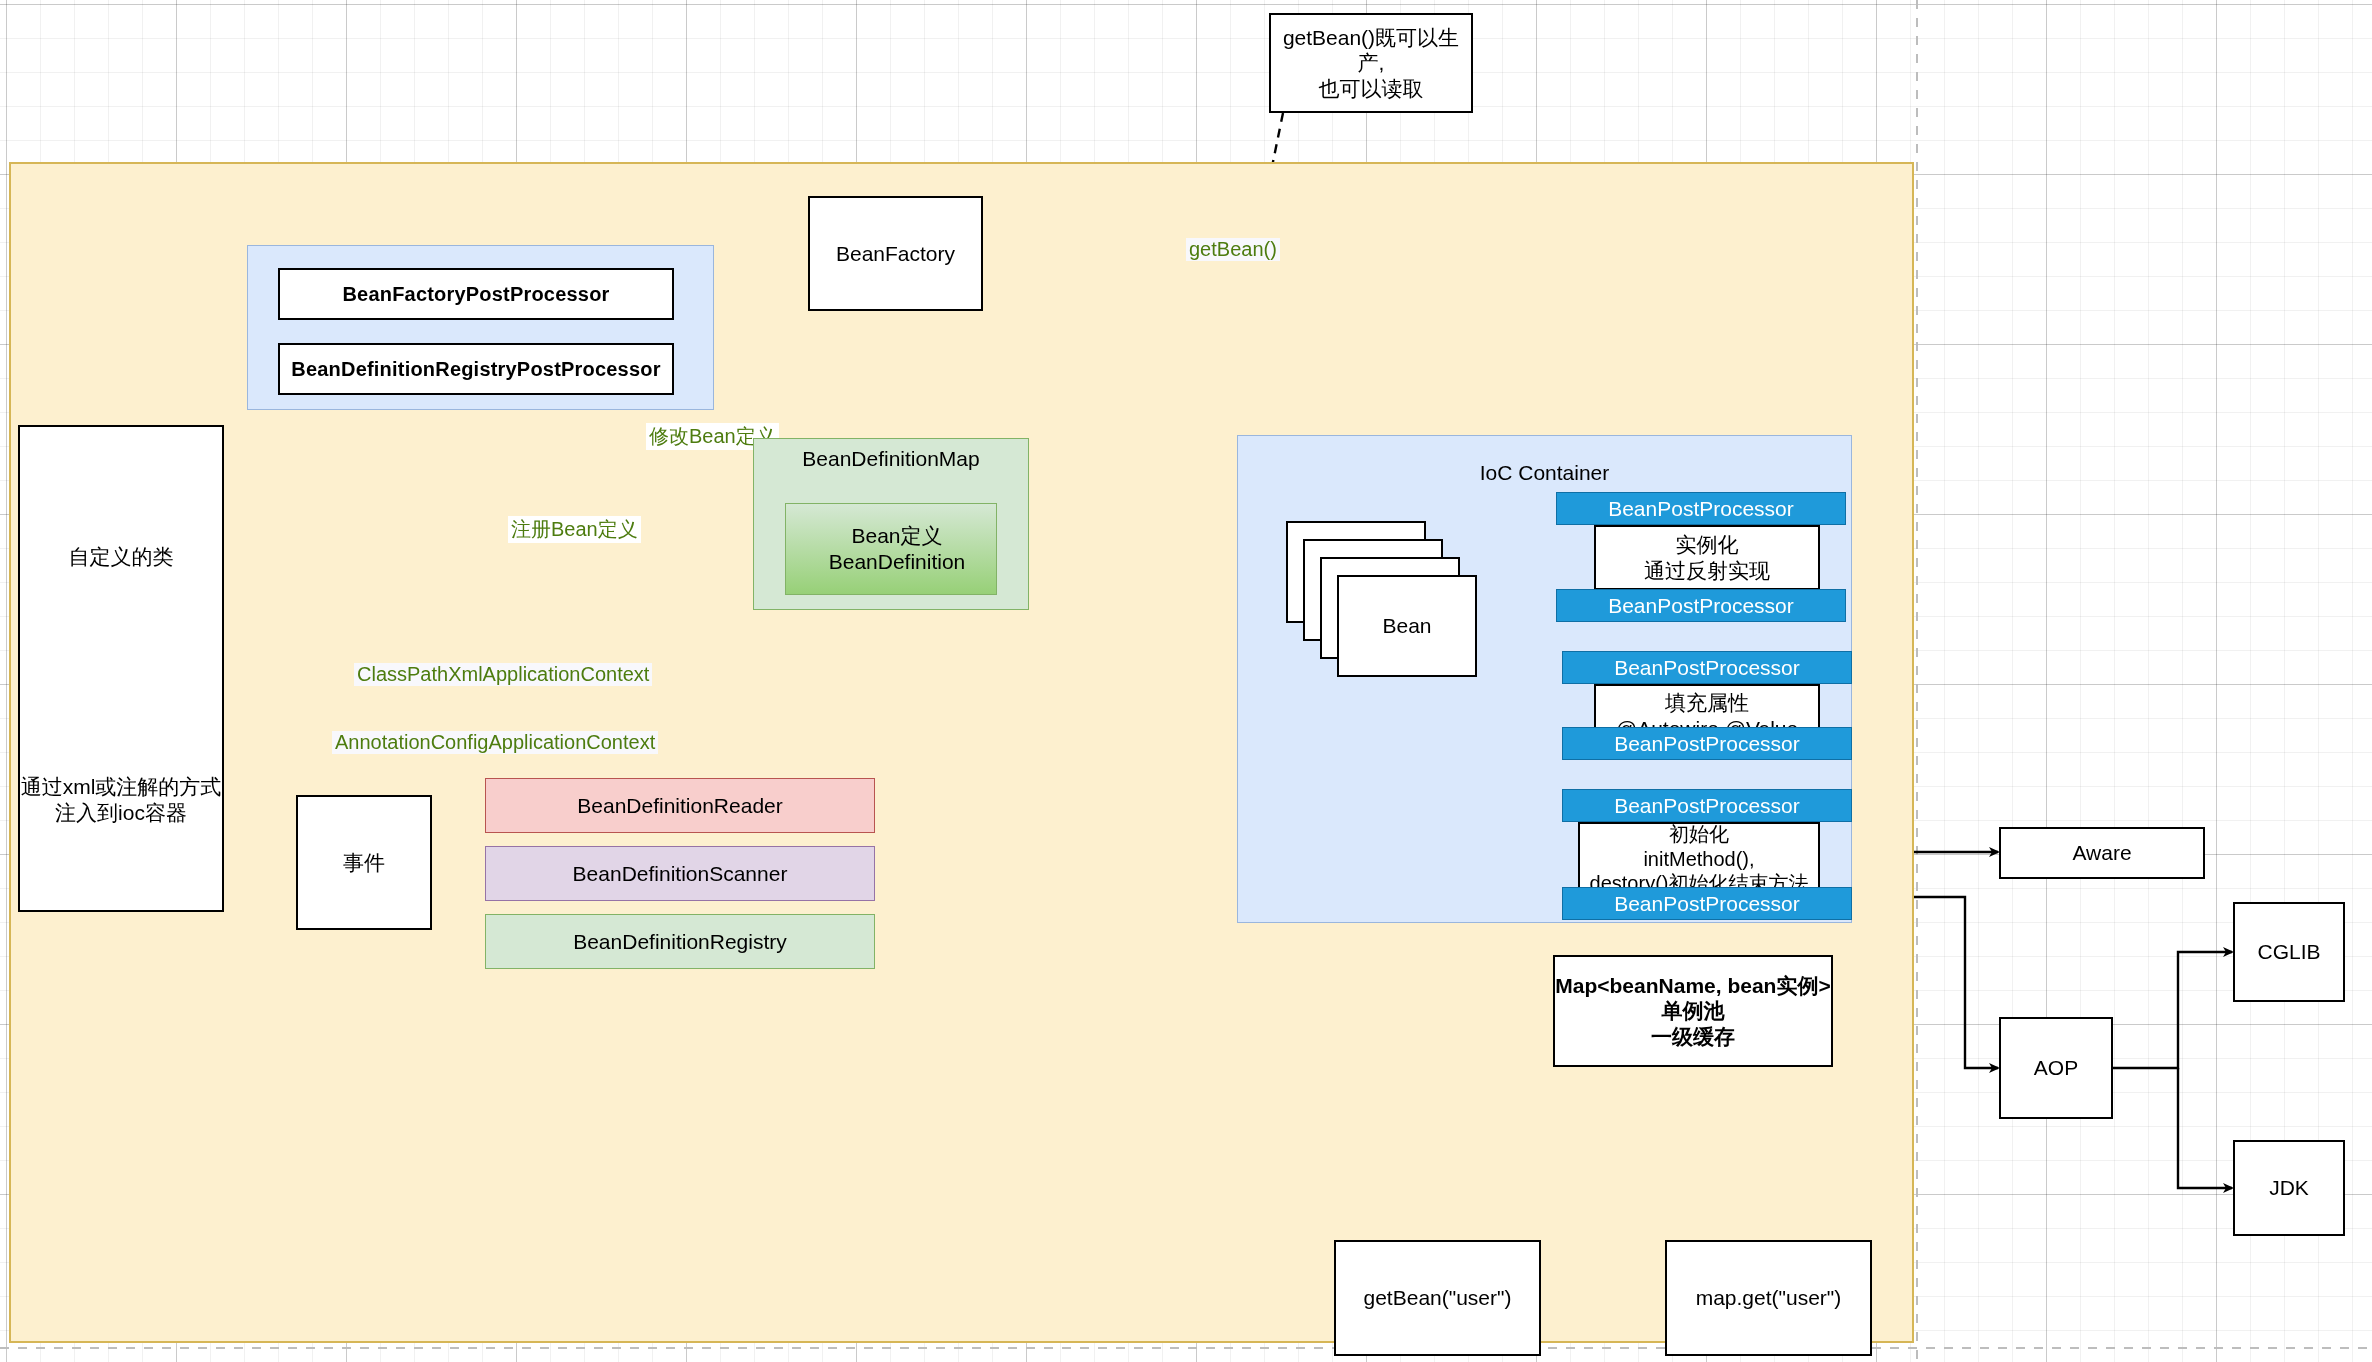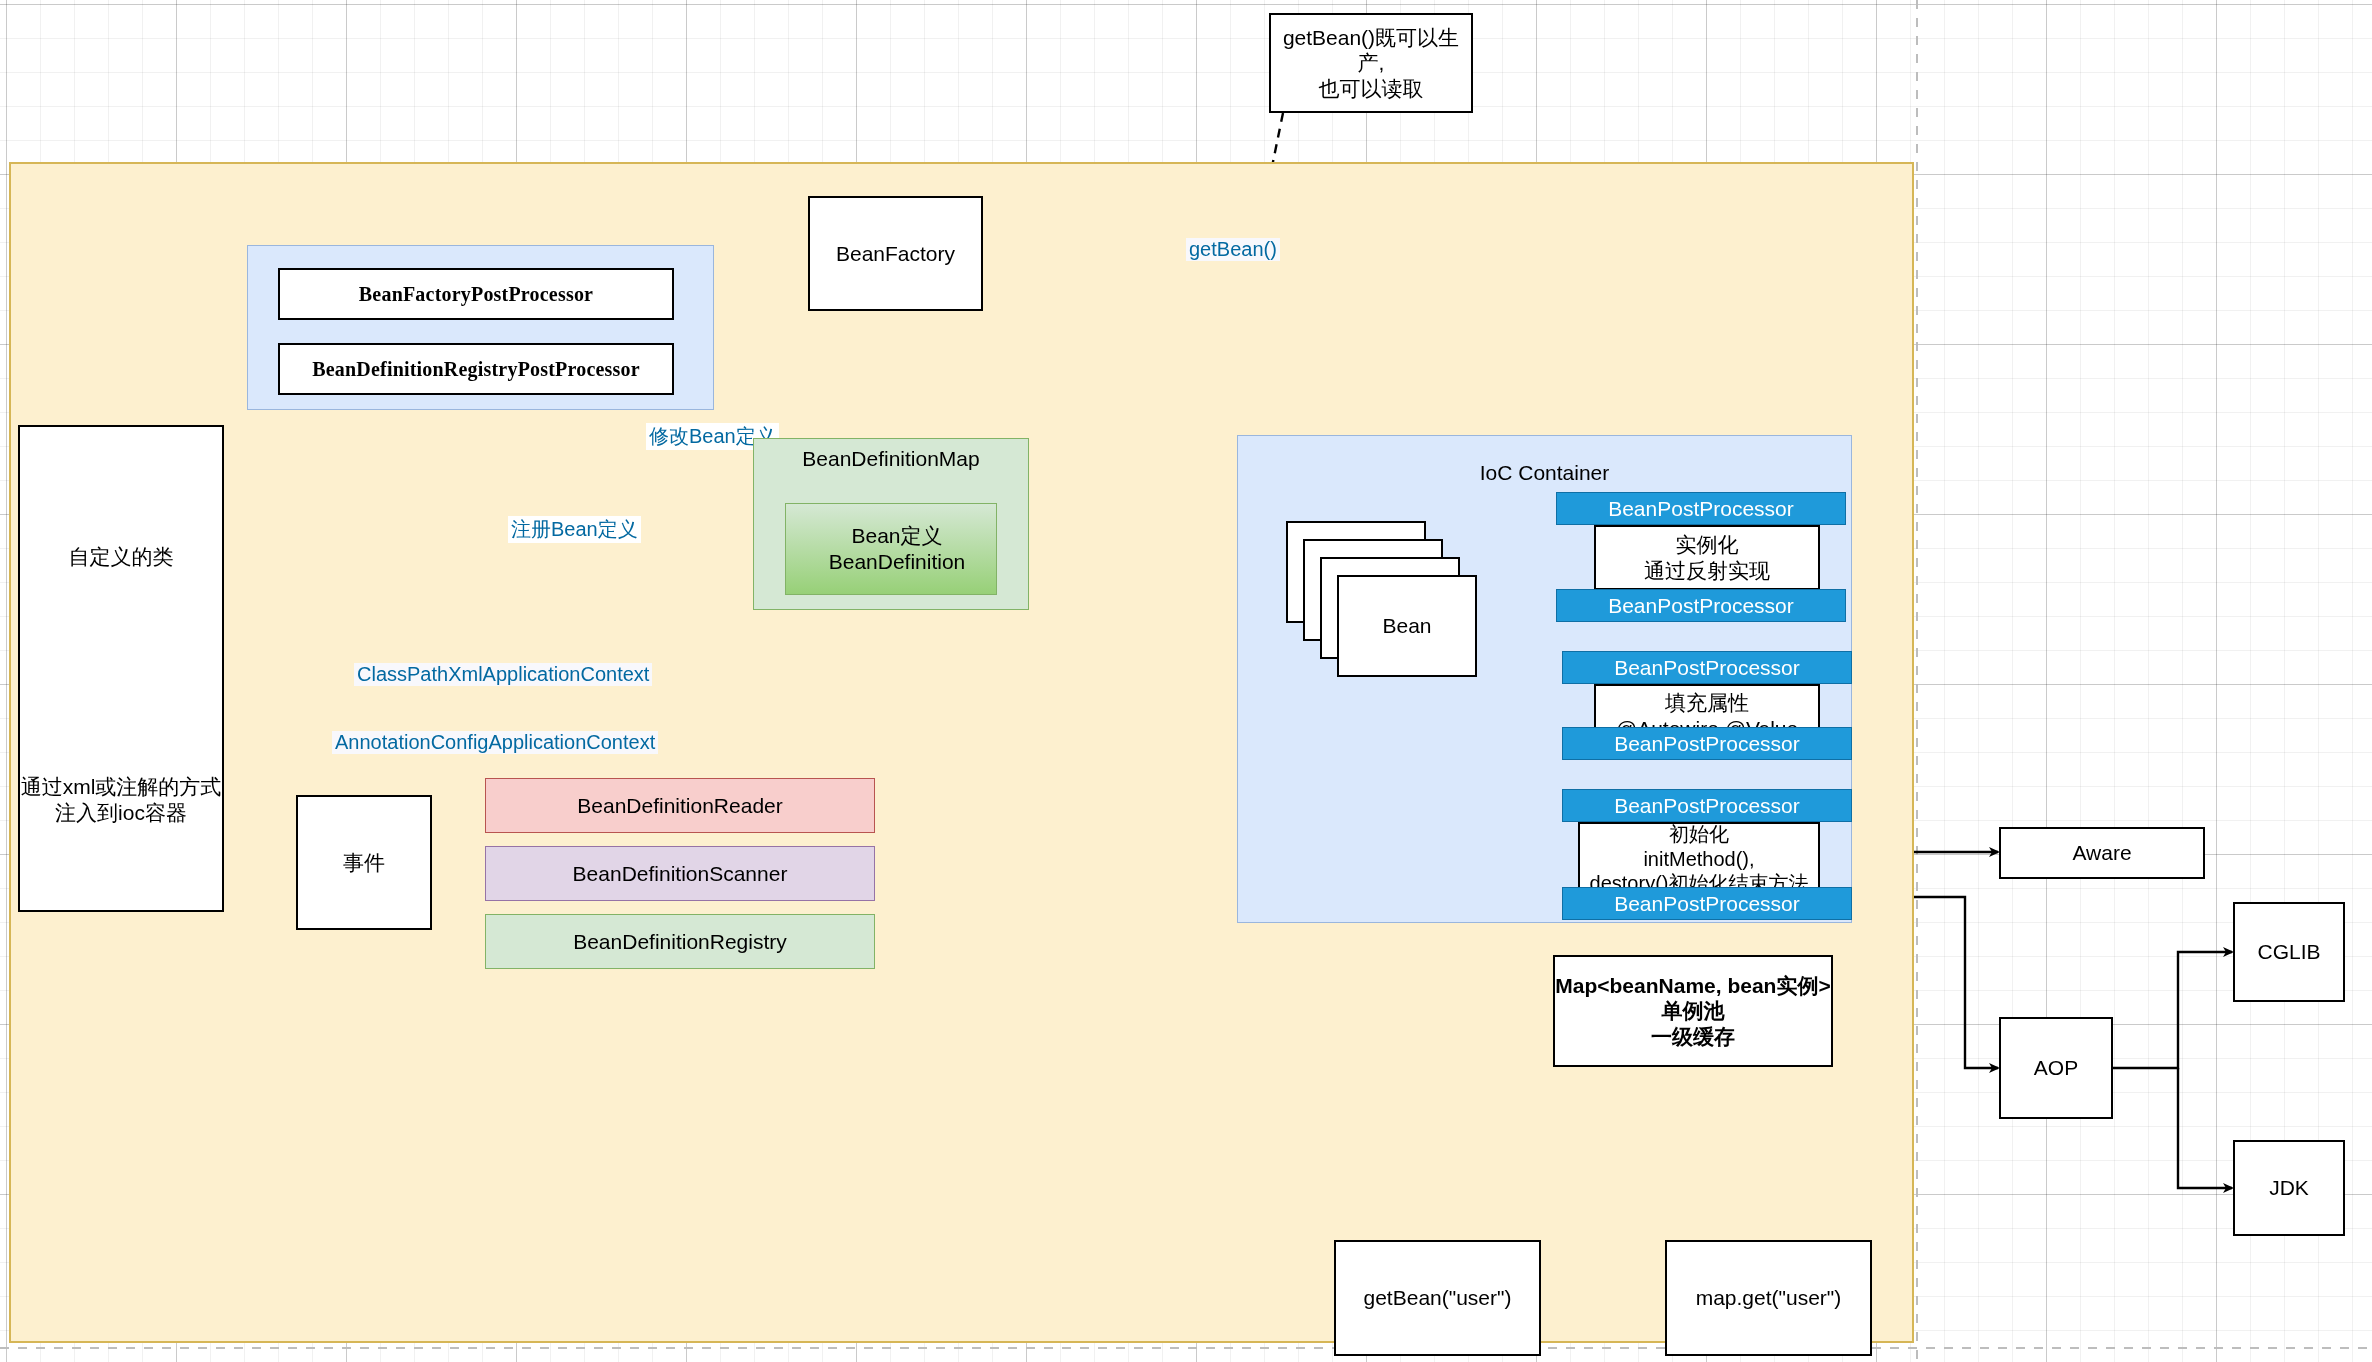--- a/index.html
+++ b/index.html
@@ -84,37 +84,37 @@
     border: 1px solid #82b366;
     font-size: 21px;
   }
   .box-blue-hdr {
     background: #1f9ada;
     border: 1px solid #0f6fa5;
     color: #ffffff;
     font-size: 21px;
   }
   .mono-rounded {
-    font-family: Liberation Serif, serif;
+    font-family: Liberation Sans, sans-serif;
     font-weight: bold;
     font-size: 20px;
     letter-spacing: 0.2px;
   }
   .label-title {
     position: absolute;
     font-size: 21px;
     color: #000;
     text-align: center;
   }
   
   .edge-label {
     position: absolute;
     background: #f8f8fc;
     font-size: 20px;
-    color: #0369a1;
+    color: #4d7c0f;
     padding: 0 3px;
     white-space: nowrap;
     text-align: center;
   }
   .edge-label.plain { background: #ffffff; }
   svg.edges {
     position: absolute;
     left: 0; top: 0;
     width: 2372px; height: 1362px;
     overflow: visible;

